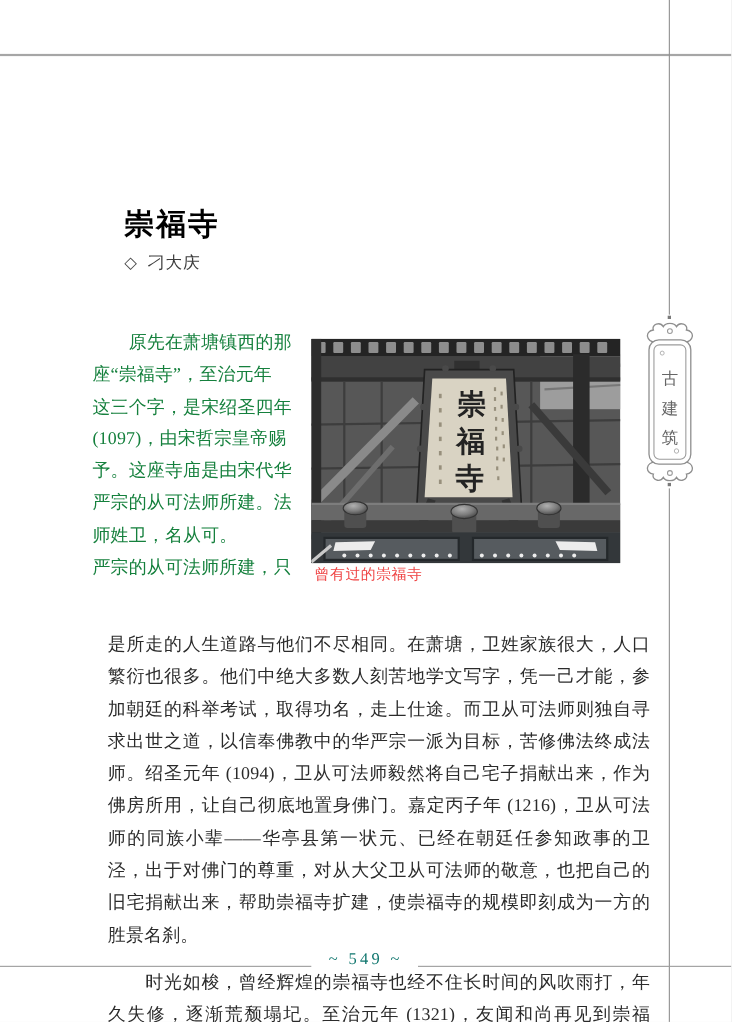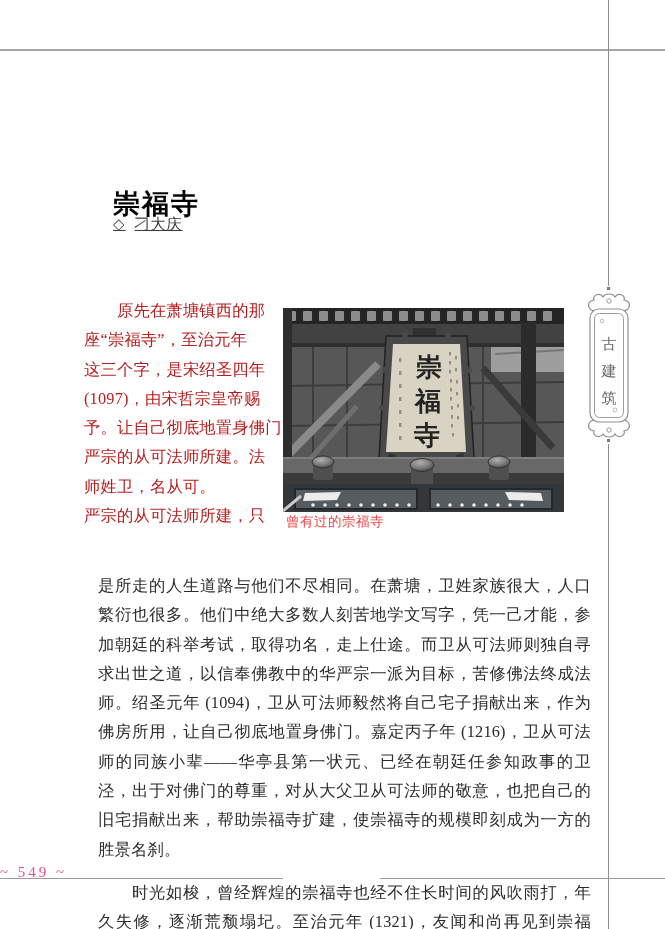--- a/index.html
+++ b/index.html
@@ -18,48 +18,48 @@
   .vdot.d1{top:287px;}
   .vdot.d2{top:439px;}
   .cartouche{position:absolute;left:582px;top:293px;width:54px;height:145px;}
   
   .title{
     position:absolute;left:113px;top:168px;
     font-size:27px;font-weight:bold;letter-spacing:2px;color:#000000;
     white-space:nowrap;
   }
   .author{
-    position:absolute;left:113px;top:215px;
+    position:absolute;left:113px;top:230px;
     font-family:"Liberation Sans","DejaVu Sans",sans-serif;
-    font-size:15px;color:#3c3c3c;letter-spacing:1px;white-space:nowrap;text-decoration:underline;
+    font-size:15px;color:#3c3c3c;letter-spacing:1px;white-space:nowrap;
   }
   .author .diamond{font-size:15px;color:#4a4a4a;margin-right:9px;}
   
   .narrow{position:absolute;left:84px;top:296px;width:196px;}
   .narrow .nline{
     height:29.3px;line-height:29.3px;font-size:16.3px;
-    letter-spacing:0.2px;white-space:nowrap;color:#b91c1c;
+    letter-spacing:0.2px;white-space:nowrap;color:#15803d;
   }
   .fulltext{position:absolute;left:84px;top:557px;width:521px;}
   .fulltext p{
     margin:14px;font-size:16.3px;line-height:29.3px;letter-spacing:0.2px;
     text-align:justify;color:#2b2b2b;
   }
   
   .photo{position:absolute;left:283px;top:308px;width:281px;height:204px;}
   .photo svg{display:block;}
   .caption{
     position:absolute;left:286px;top:513px;
     font-family:"Liberation Sans","DejaVu Sans",sans-serif;
     font-size:13.5px;color:#ef4444;letter-spacing:0.5px;white-space:nowrap;
   }
   
   .footer-num{
-    position:absolute;left:0;top:864px;width:665px;text-align:left;
-    font-size:15px;color:#ec4899;letter-spacing:3px;
+    position:absolute;left:0;top:864px;width:665px;text-align:center;
+    font-size:15px;color:#0f766e;letter-spacing:3px;
   }
   .foot-rule{position:absolute;top:878px;height:1px;background:#9c9c9c;}
   .foot-rule.left{left:0;width:283px;}
   .foot-rule.right{left:380px;width:285px;}
 </style>
 </head>
 <body>
 
 <div class="page">
 
@@ -97,21 +97,21 @@
   <div class="narrow">
 
       <div class="nline">　　原先在萧塘镇西的那</div>
 
       <div class="nline">座“崇福寺”，至治元年</div>
 
       <div class="nline">这三个字，是宋绍圣四年</div>
 
       <div class="nline">(1097)，由宋哲宗皇帝赐</div>
 
-      <div class="nline">予。让自己彻底地置身佛门</div>
+      <div class="nline">予。这座寺庙是由宋代华</div>
 
       <div class="nline">严宗的从可法师所建。法</div>
 
       <div class="nline">师姓卫，名从可。</div>
 
 
       <div class="nline">严宗的从可法师所建，只</div>
     </div>
 
   <div class="photo">

